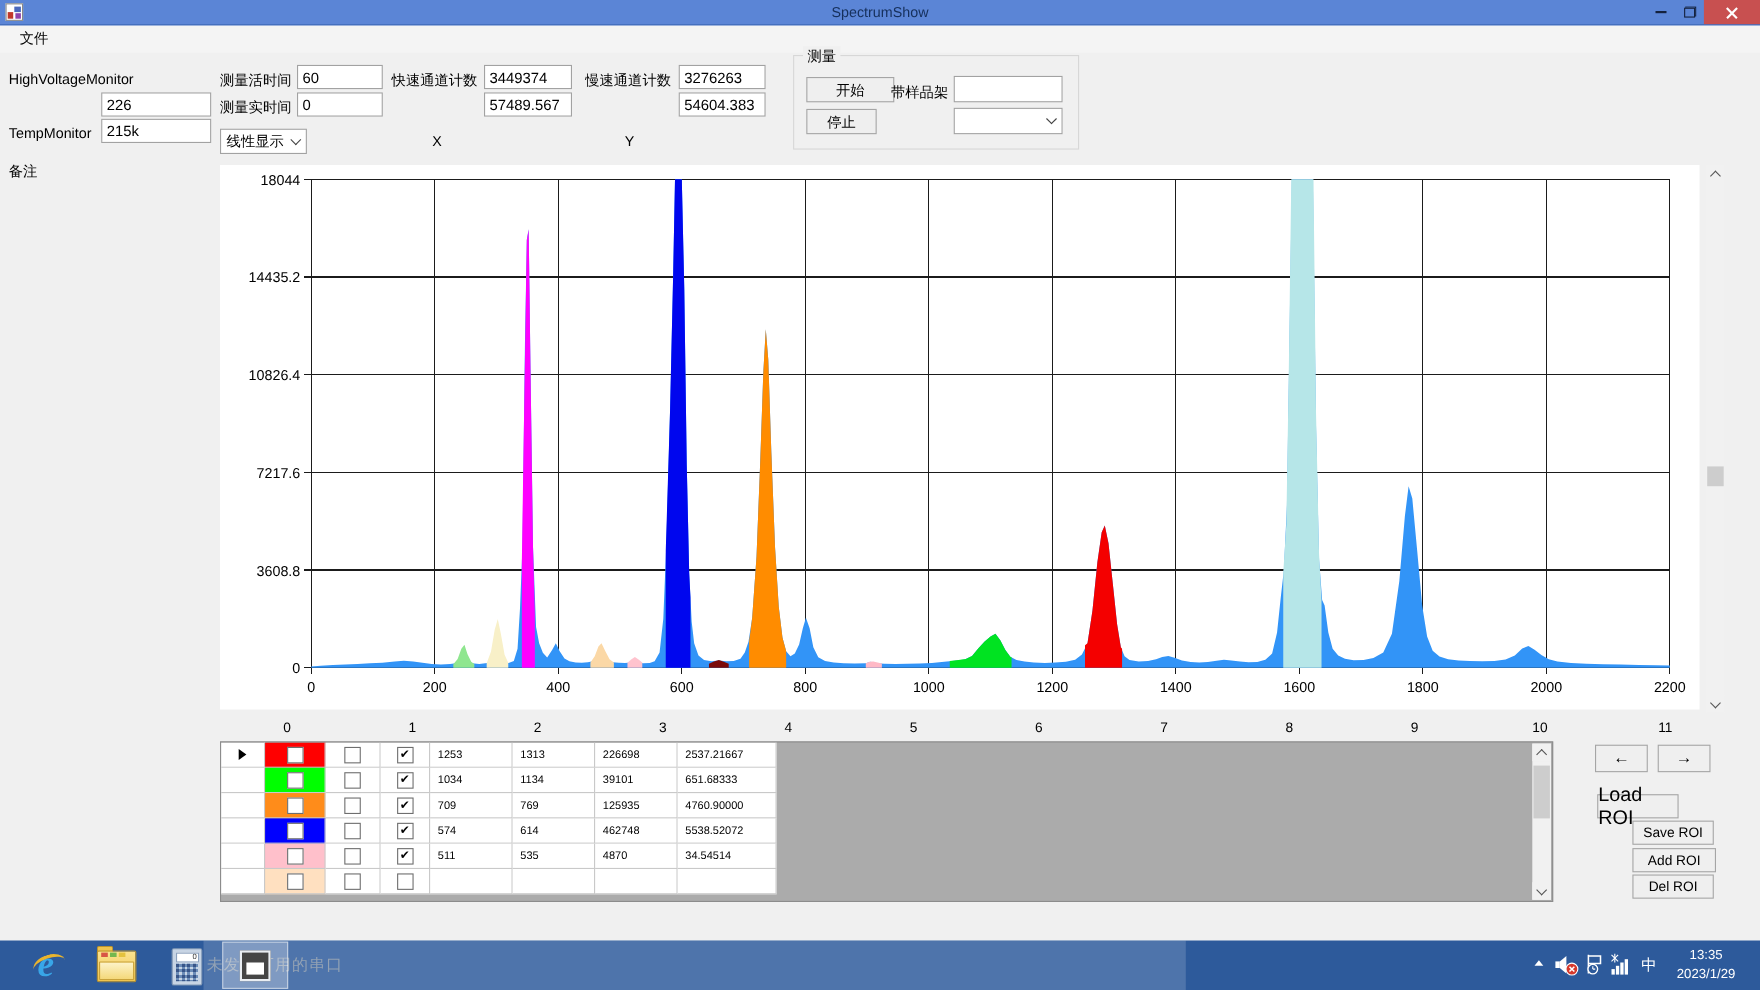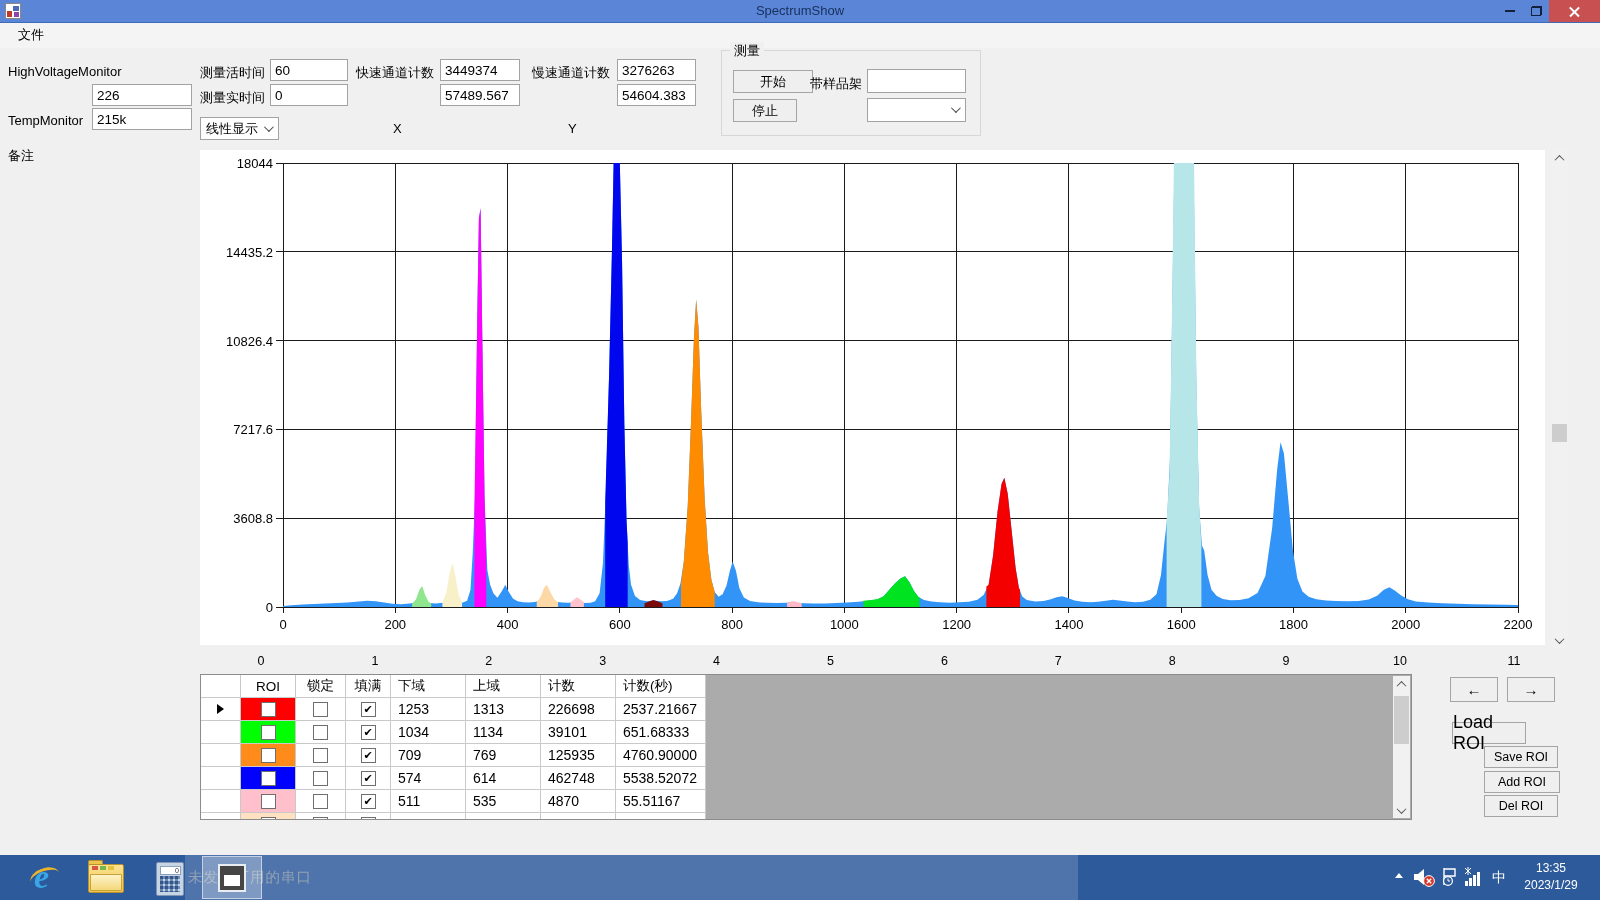--- a/index.html
+++ b/index.html
@@ -52,21 +52,21 @@
 
   
   #channel-ruler{position:absolute;left:200px;top:651px;width:1333px;height:22px;background:#f0f0f0;}
   .ruler-num{position:absolute;top:3px;width:26px;text-align:center;font-size:12.5px;color:#000;}
 
   
   #roi-table{position:absolute;left:200px;top:674px;width:1212px;height:146px;background:#ababab;border:1px solid #8c8c8c;box-sizing:border-box;overflow:hidden;}
   .trow{display:flex;height:23px;width:505px;}
   .tc{border-right:1px solid #c9c9c9;border-bottom:1px solid #c9c9c9;background:#fff;box-sizing:border-box;display:flex;align-items:center;height:23px;overflow:hidden;}
   .hc{font-size:13.5px;}
-  .vc{font-size:14px;padding-left:7px;}
+  .vc{font-size:10px;padding-left:7px;}
   .hl{padding-left:7px;}
   .cc{justify-content:center;}
   .sel{justify-content:center;background:#fff;}
   .cb{width:13px;height:13px;background:#fff;border:1px solid #6e6e6e;box-sizing:content-box;display:flex;align-items:center;justify-content:center;font-size:11px;line-height:11px;color:#000;}
   .rowarrow{width:0;height:0;border-left:7px solid #000;border-top:5px solid transparent;border-bottom:5px solid transparent;}
   #table-scroll{right:1px;top:1px;height:142px;width:17px;}
 
   
   #status-bar{position:absolute;left:0;top:822px;width:1600px;height:33px;background:#f0f0f0;}
   #status-text{position:absolute;left:8px;top:4px;font-size:13.5px;}
@@ -266,30 +266,20 @@
       <span class="ruler-num" style="left: 845.3px;">7</span>
       <span class="ruler-num" style="left: 959.2px;">8</span>
       <span class="ruler-num" style="left: 1073.1px;">9</span>
       <span class="ruler-num" style="left: 1187px;">10</span>
       <span class="ruler-num" style="left: 1300.9px;">11</span>
     </div>
 
   <div id="roi-table">
     <div id="roi-grid">
         <div class="trow">
-          <div class="tc sel" style="width:40px"></div>
-          <div class="tc hc cc" style="width:55px">ROI</div>
-          <div class="tc hc cc" style="width:50px">锁定</div>
-          <div class="tc hc cc" style="width:45px">填满</div>
-          <div class="tc hc hl" style="width:75px">下域</div>
-          <div class="tc hc hl" style="width:75px">上域</div>
-          <div class="tc hc hl" style="width:75px">计数</div>
-          <div class="tc hc hl" style="width:90px">计数(秒)</div>
-        </div>
-        <div class="trow">
           <div class="tc sel" style="width:40px">
             <span class="rowarrow"></span>
           </div>
           <div class="tc cc" style="width:55px;background:#ff0000">
             <span class="cb"></span>
           </div>
           <div class="tc cc" style="width:50px">
             <span class="cb"></span>
           </div>
           <div class="tc cc" style="width:45px">
@@ -355,21 +345,21 @@
           </div>
           <div class="tc cc" style="width:50px">
             <span class="cb"></span>
           </div>
           <div class="tc cc" style="width:45px">
             <span class="cb">✔</span>
           </div>
           <div class="tc vc" style="width:75px">511</div>
           <div class="tc vc" style="width:75px">535</div>
           <div class="tc vc" style="width:75px">4870</div>
-          <div class="tc vc" style="width:90px">55.51167</div>
+          <div class="tc vc" style="width:90px">34.54514</div>
         </div>
         <div class="trow">
           <div class="tc sel" style="width:40px"></div>
           <div class="tc cc" style="width:55px;background:#ffe0c0">
             <span class="cb"></span>
           </div>
           <div class="tc cc" style="width:50px">
             <span class="cb"></span>
           </div>
           <div class="tc cc" style="width:45px">

